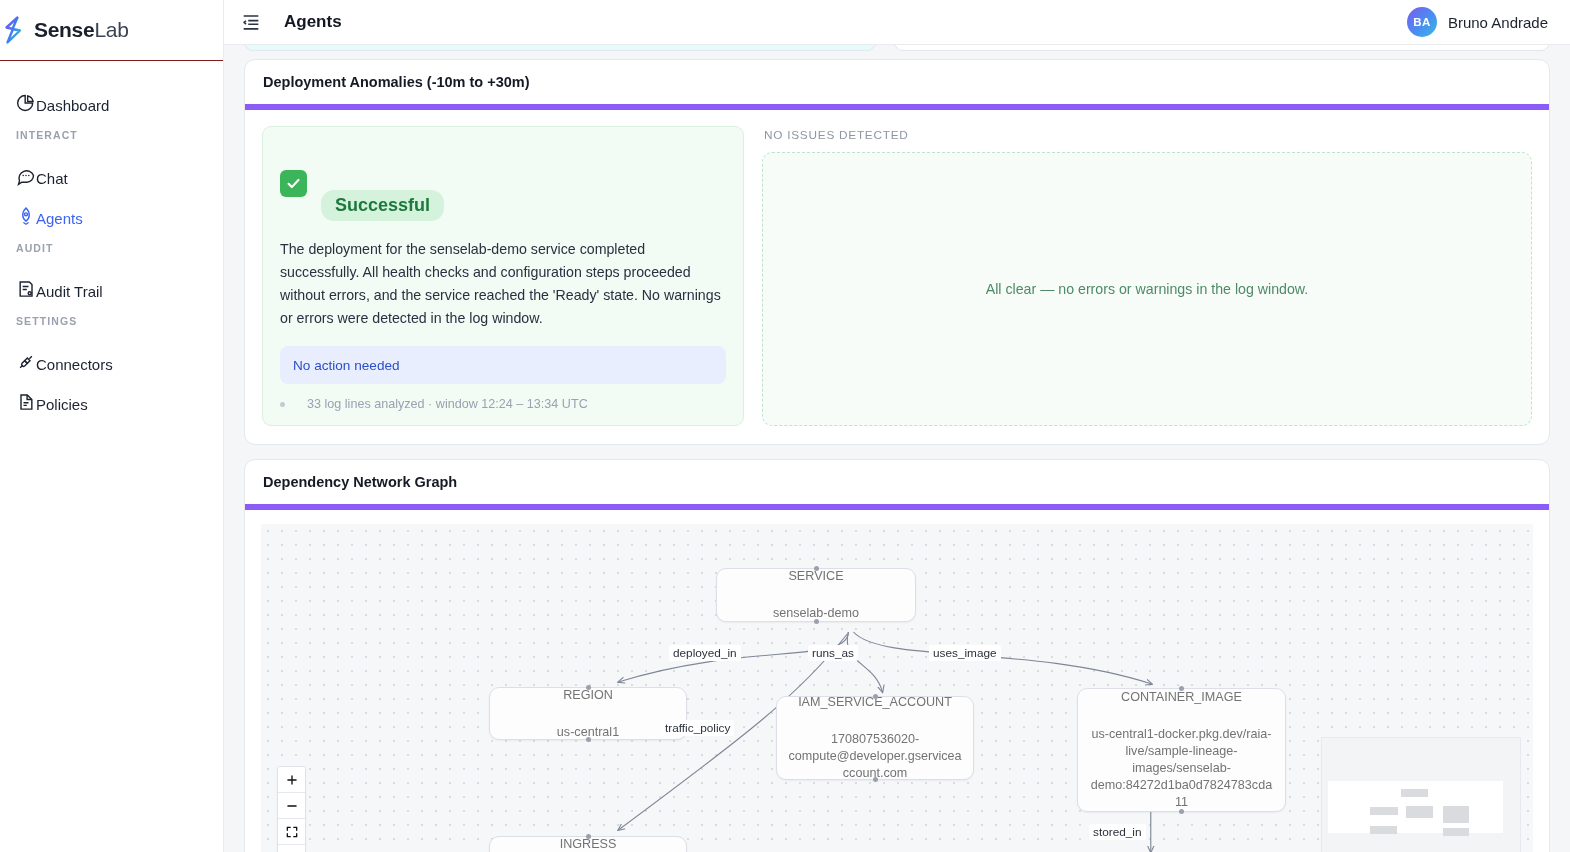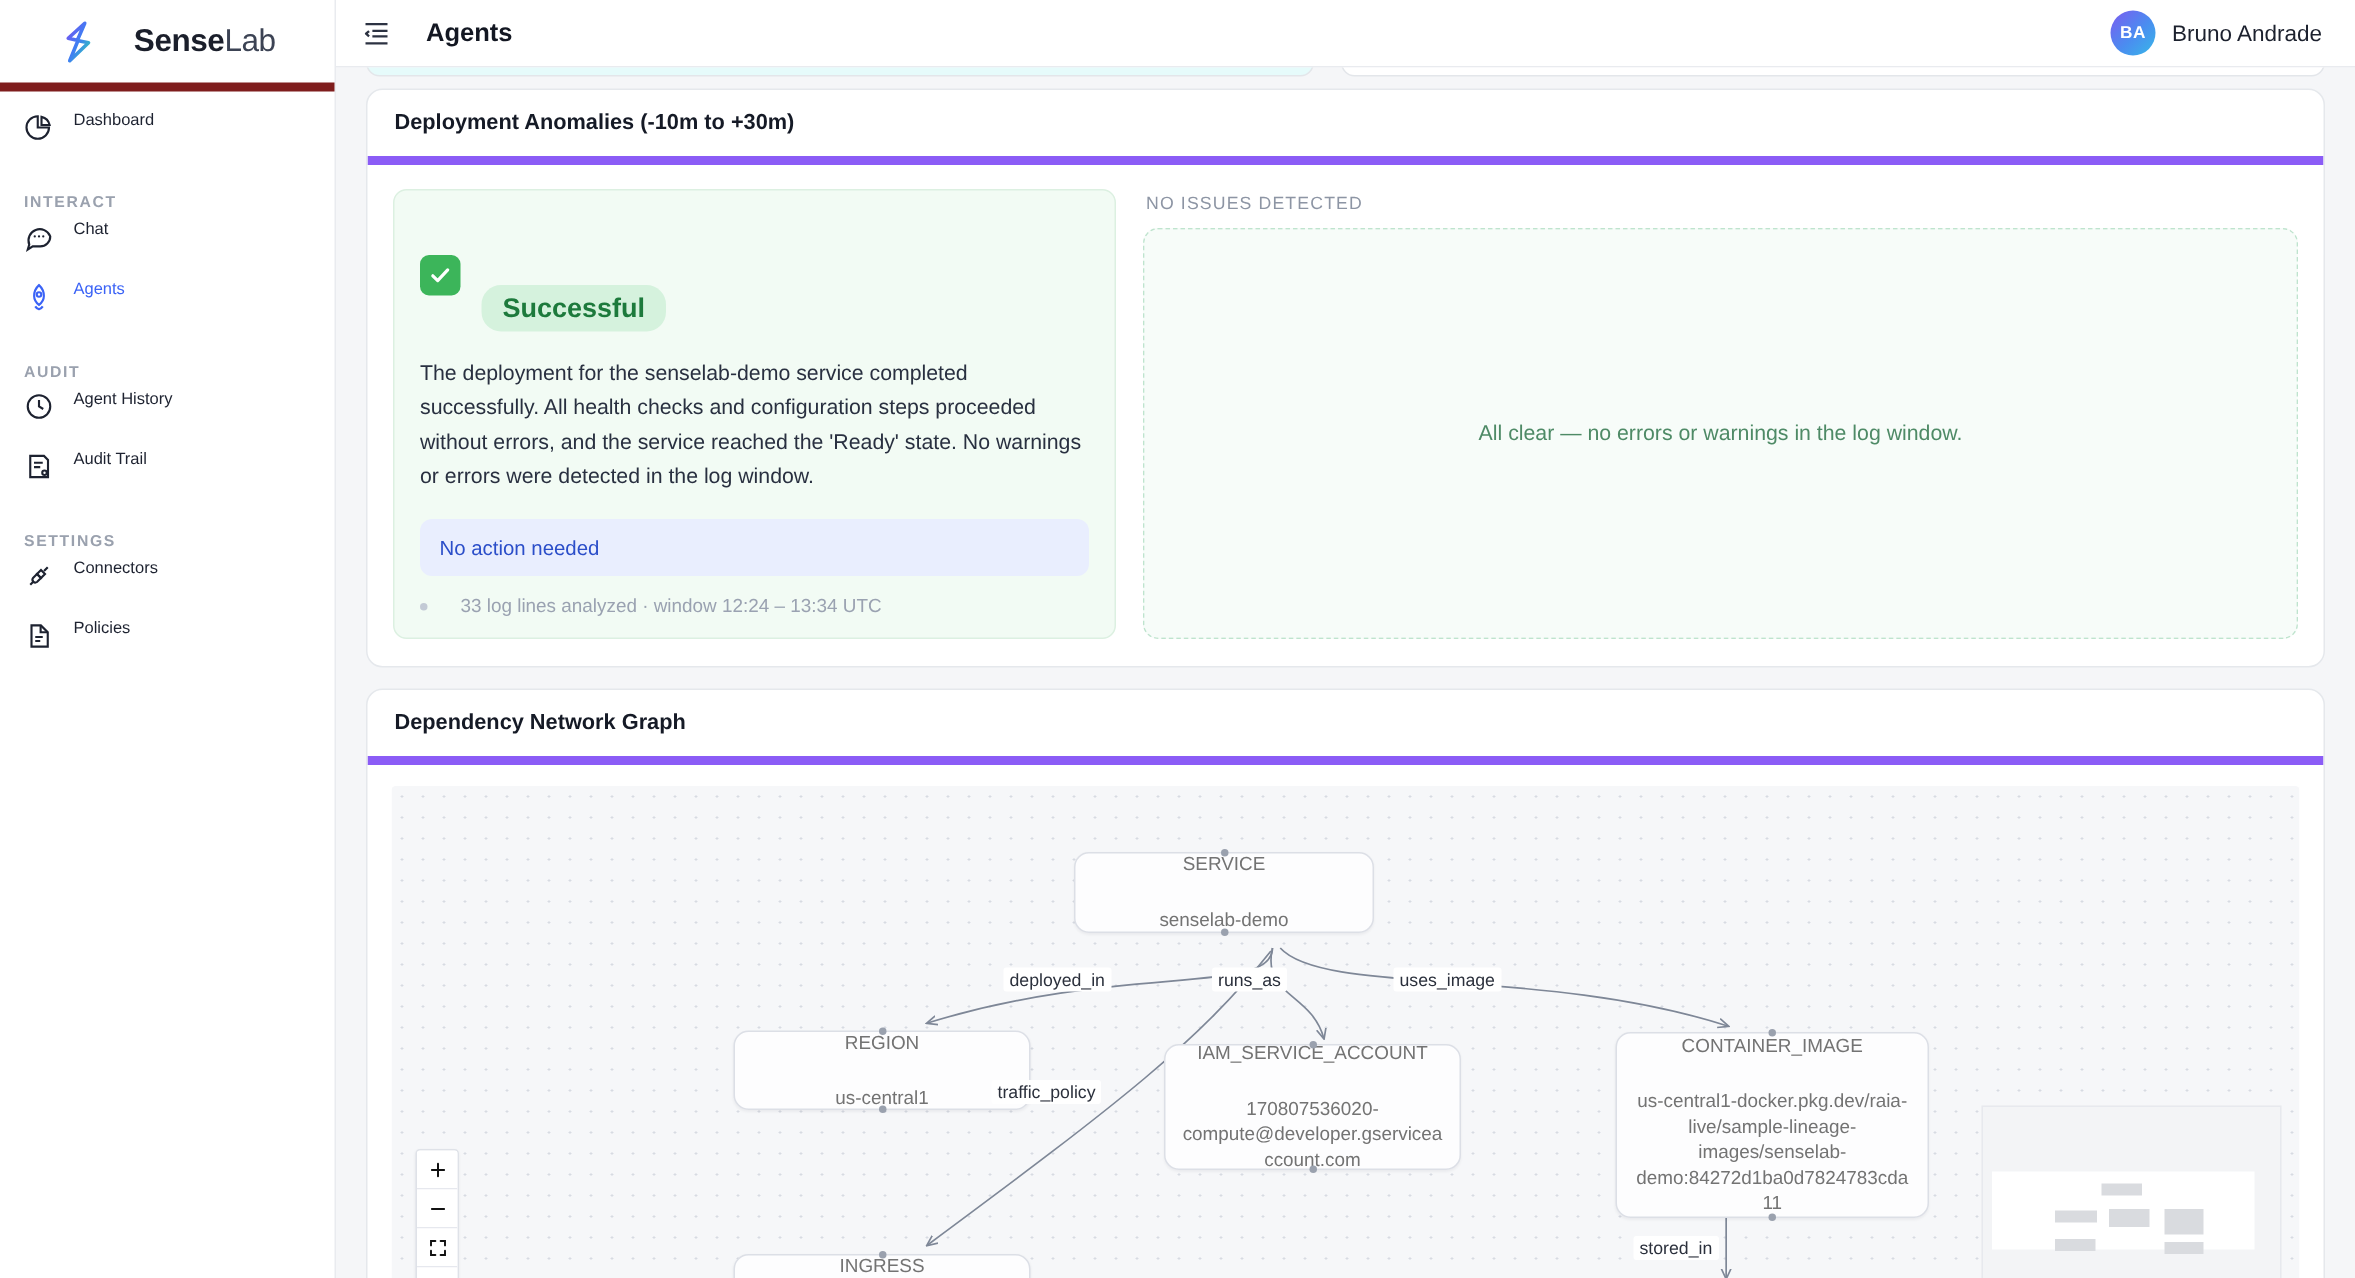--- a/index.html
+++ b/index.html
@@ -14,39 +14,39 @@
 
   
   .sidebar {
     width: 224px; height: 852px; flex: 0 0 224px;
     background: #ffffff;
     border-right: 1px solid #e9ebef;
     display: flex; flex-direction: column;
   }
   .sidebar-logo {
     height: 61px; flex: 0 0 61px;
-    display: flex; align-items: center; justify-content: center;
-    gap: 24px;
-    border-bottom: 6px solid #7f1d1d;
+    display: flex; align-items: center; justify-content: flex-start;
+    gap: 8px;
+    border-bottom: 1px solid #7f1d1d;
   }
   .logo-mark { width: 26px; height: 28px; display:block; }
   .logo-text { font-size: 21px; letter-spacing: -0.3px; }
   .logo-text .b1 { font-weight: 700; color: #1b1f2b; }
   .logo-text .b2 { font-weight: 400; color: #3c4354; }
 
   .nav { padding: 14px 0 0 0; }
   .nav-section-label {
     font-size: 10.5px; font-weight: 700; letter-spacing: 1.1px;
     color: #9aa1ae; text-transform: uppercase;
     padding: 14px 0 7px 16px;
   }
   .nav-item {
-    display: flex; align-items: flex-start; gap: 13px;
+    display: flex; align-items: flex-end; 
     height: 38px; padding: 0 16px; margin: 0 0 2px 0;
-    color: #1d2230; font-size: 11px; cursor: pointer;
+    color: #1d2230; font-size: 15px; cursor: pointer;
   }
   .nav-item .ico { width: 20px; height: 20px; flex: 0 0 20px; display:block; color:#1d2230; }
   .nav-item.active { color: #3b63f6; }
   .nav-item.active .ico { color: #3b63f6; }
   .nav-item span.lbl { line-height: 1; }
 
   
   .main { flex: 1 1 auto; height: 852px; display: flex; flex-direction: column; background: #f5f6f8; }
   .topbar {
     height: 45px; flex: 0 0 45px; background: #fff;
@@ -245,27 +245,20 @@
         <svg class="ico" viewBox="0 0 24 24" fill="none" stroke="currentColor" stroke-width="1.7">
           <path d="M12 2.5c2.6 2.4 3.9 5.4 3.9 8.6 0 2.6-1.1 4.9-3.9 7.2-2.8-2.3-3.9-4.6-3.9-7.2 0-3.2 1.3-6.2 3.9-8.6z"></path>
           <circle cx="12" cy="10" r="1.8"></circle>
           <path d="M9 19.5c.6 1 1.4 1.8 3 2.3 1.6-.5 2.4-1.3 3-2.3"></path>
         </svg>
         <span class="lbl">Agents</span>
       </div>
 
       <div class="nav-section-label">AUDIT</div>
 
-      <div class="nav-item">
-        <svg class="ico" viewBox="0 0 24 24" fill="none" stroke="currentColor" stroke-width="1.7">
-          <circle cx="12" cy="12" r="9"></circle>
-            <path d="M12 6.8V12l3.4 2"></path>
-        </svg>
-        <span class="lbl">Agent History</span>
-      </div>
 
       <div class="nav-item">
         <svg class="ico" viewBox="0 0 24 24" fill="none" stroke="currentColor" stroke-width="1.7">
           <path d="M5 3.5h11l3.2 3.2V20.5H5z"></path>
             <path d="M8 9h7M8 12.5h5"></path>
           <circle cx="16.4" cy="17" r="1.8"></circle>
         </svg>
         <span class="lbl">Audit Trail</span>
       </div>
 

